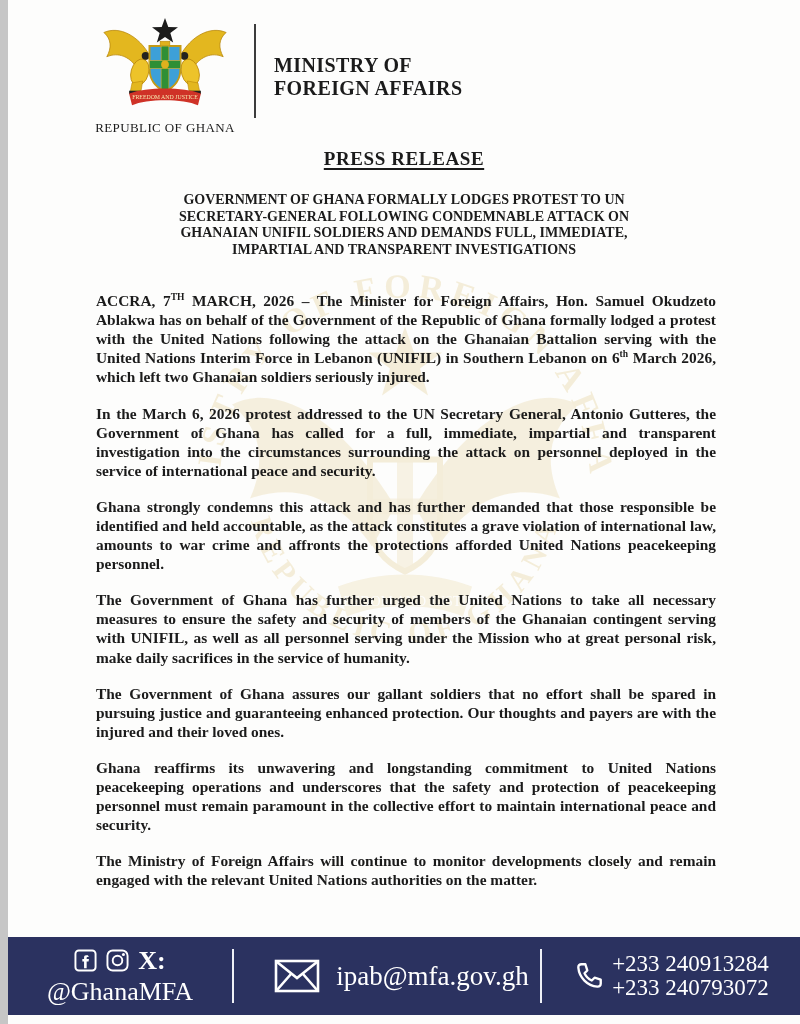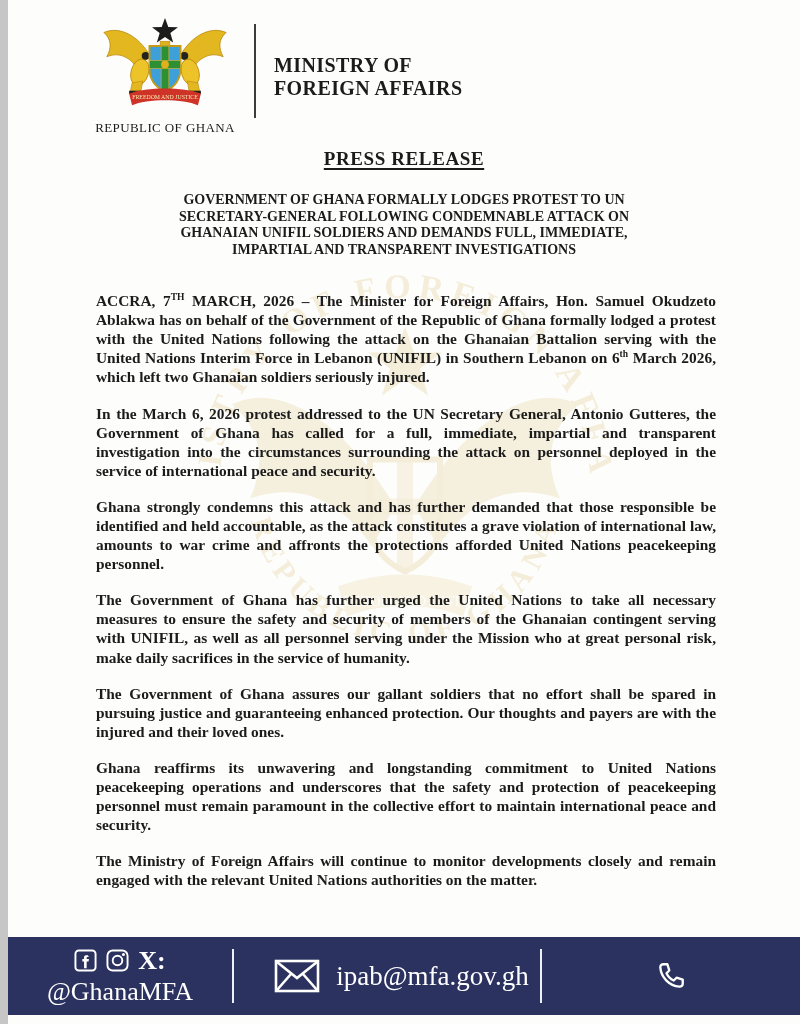--- a/index.html
+++ b/index.html
@@ -169,16 +169,20 @@
         <path d="M3 3 L23 19 L43 3" fill="none" stroke="#fff" stroke-width="2.6"></path>
         <path d="M3 31 L17 15 M43 31 L29 15" fill="none" stroke="#fff" stroke-width="2.6"></path>
       </svg>
       <span>ipab@mfa.gov.gh</span>
     </div>
     <div class="f-vdiv"></div>
     <div class="f-phone">
       <svg width="32" height="32" viewBox="0 0 30 30">
         <path d="M8 4 C6 4 4.8 5.2 5 7.2 C5.8 16.5 13.5 24.2 22.8 25 C24.8 25.2 26 24 26 22 L26 18.4 L20.2 16.6 L17.6 19.2 C14 17.6 12.4 16 10.8 12.4 L13.4 9.8 L11.6 4 Z" fill="none" stroke="#fff" stroke-width="2.2" stroke-linejoin="round"></path>
       </svg>
+      <div class="f-nums">
+        <div>+233 240913284</div>
+        <div>+233 240793072</div>
+      </div>
     </div>
   </div>
 
 </div>
 
 </body></html>

